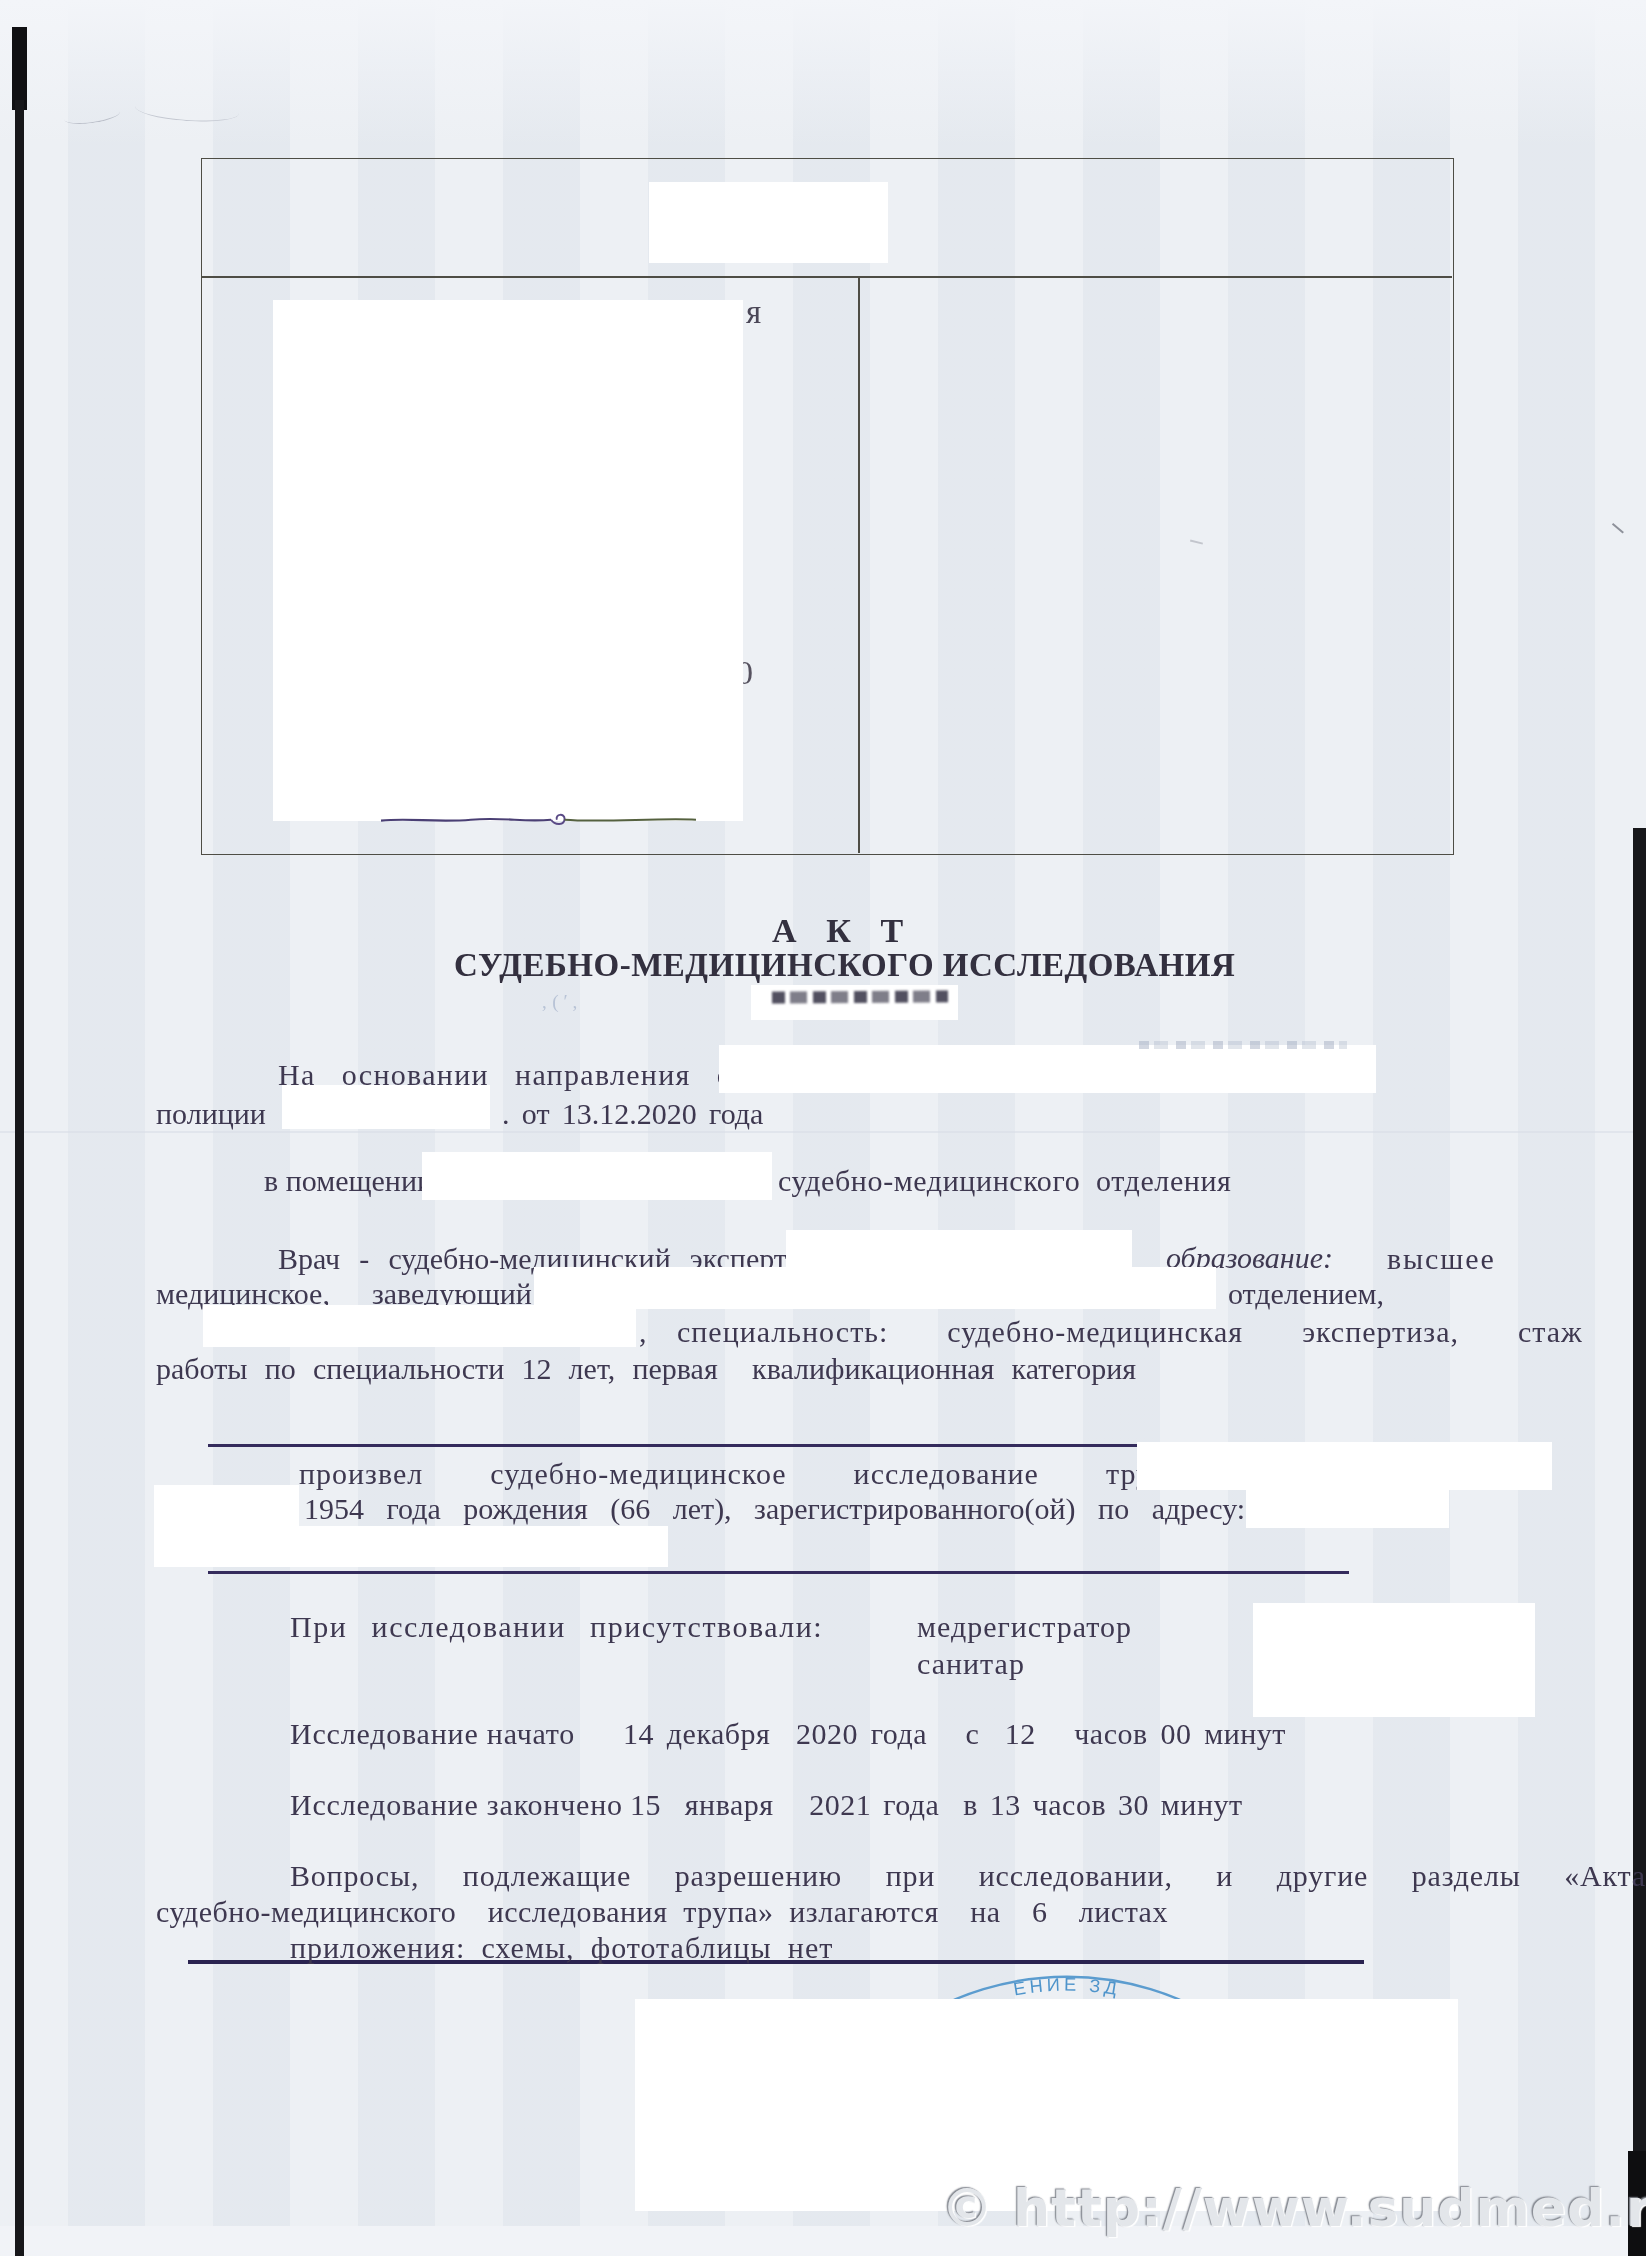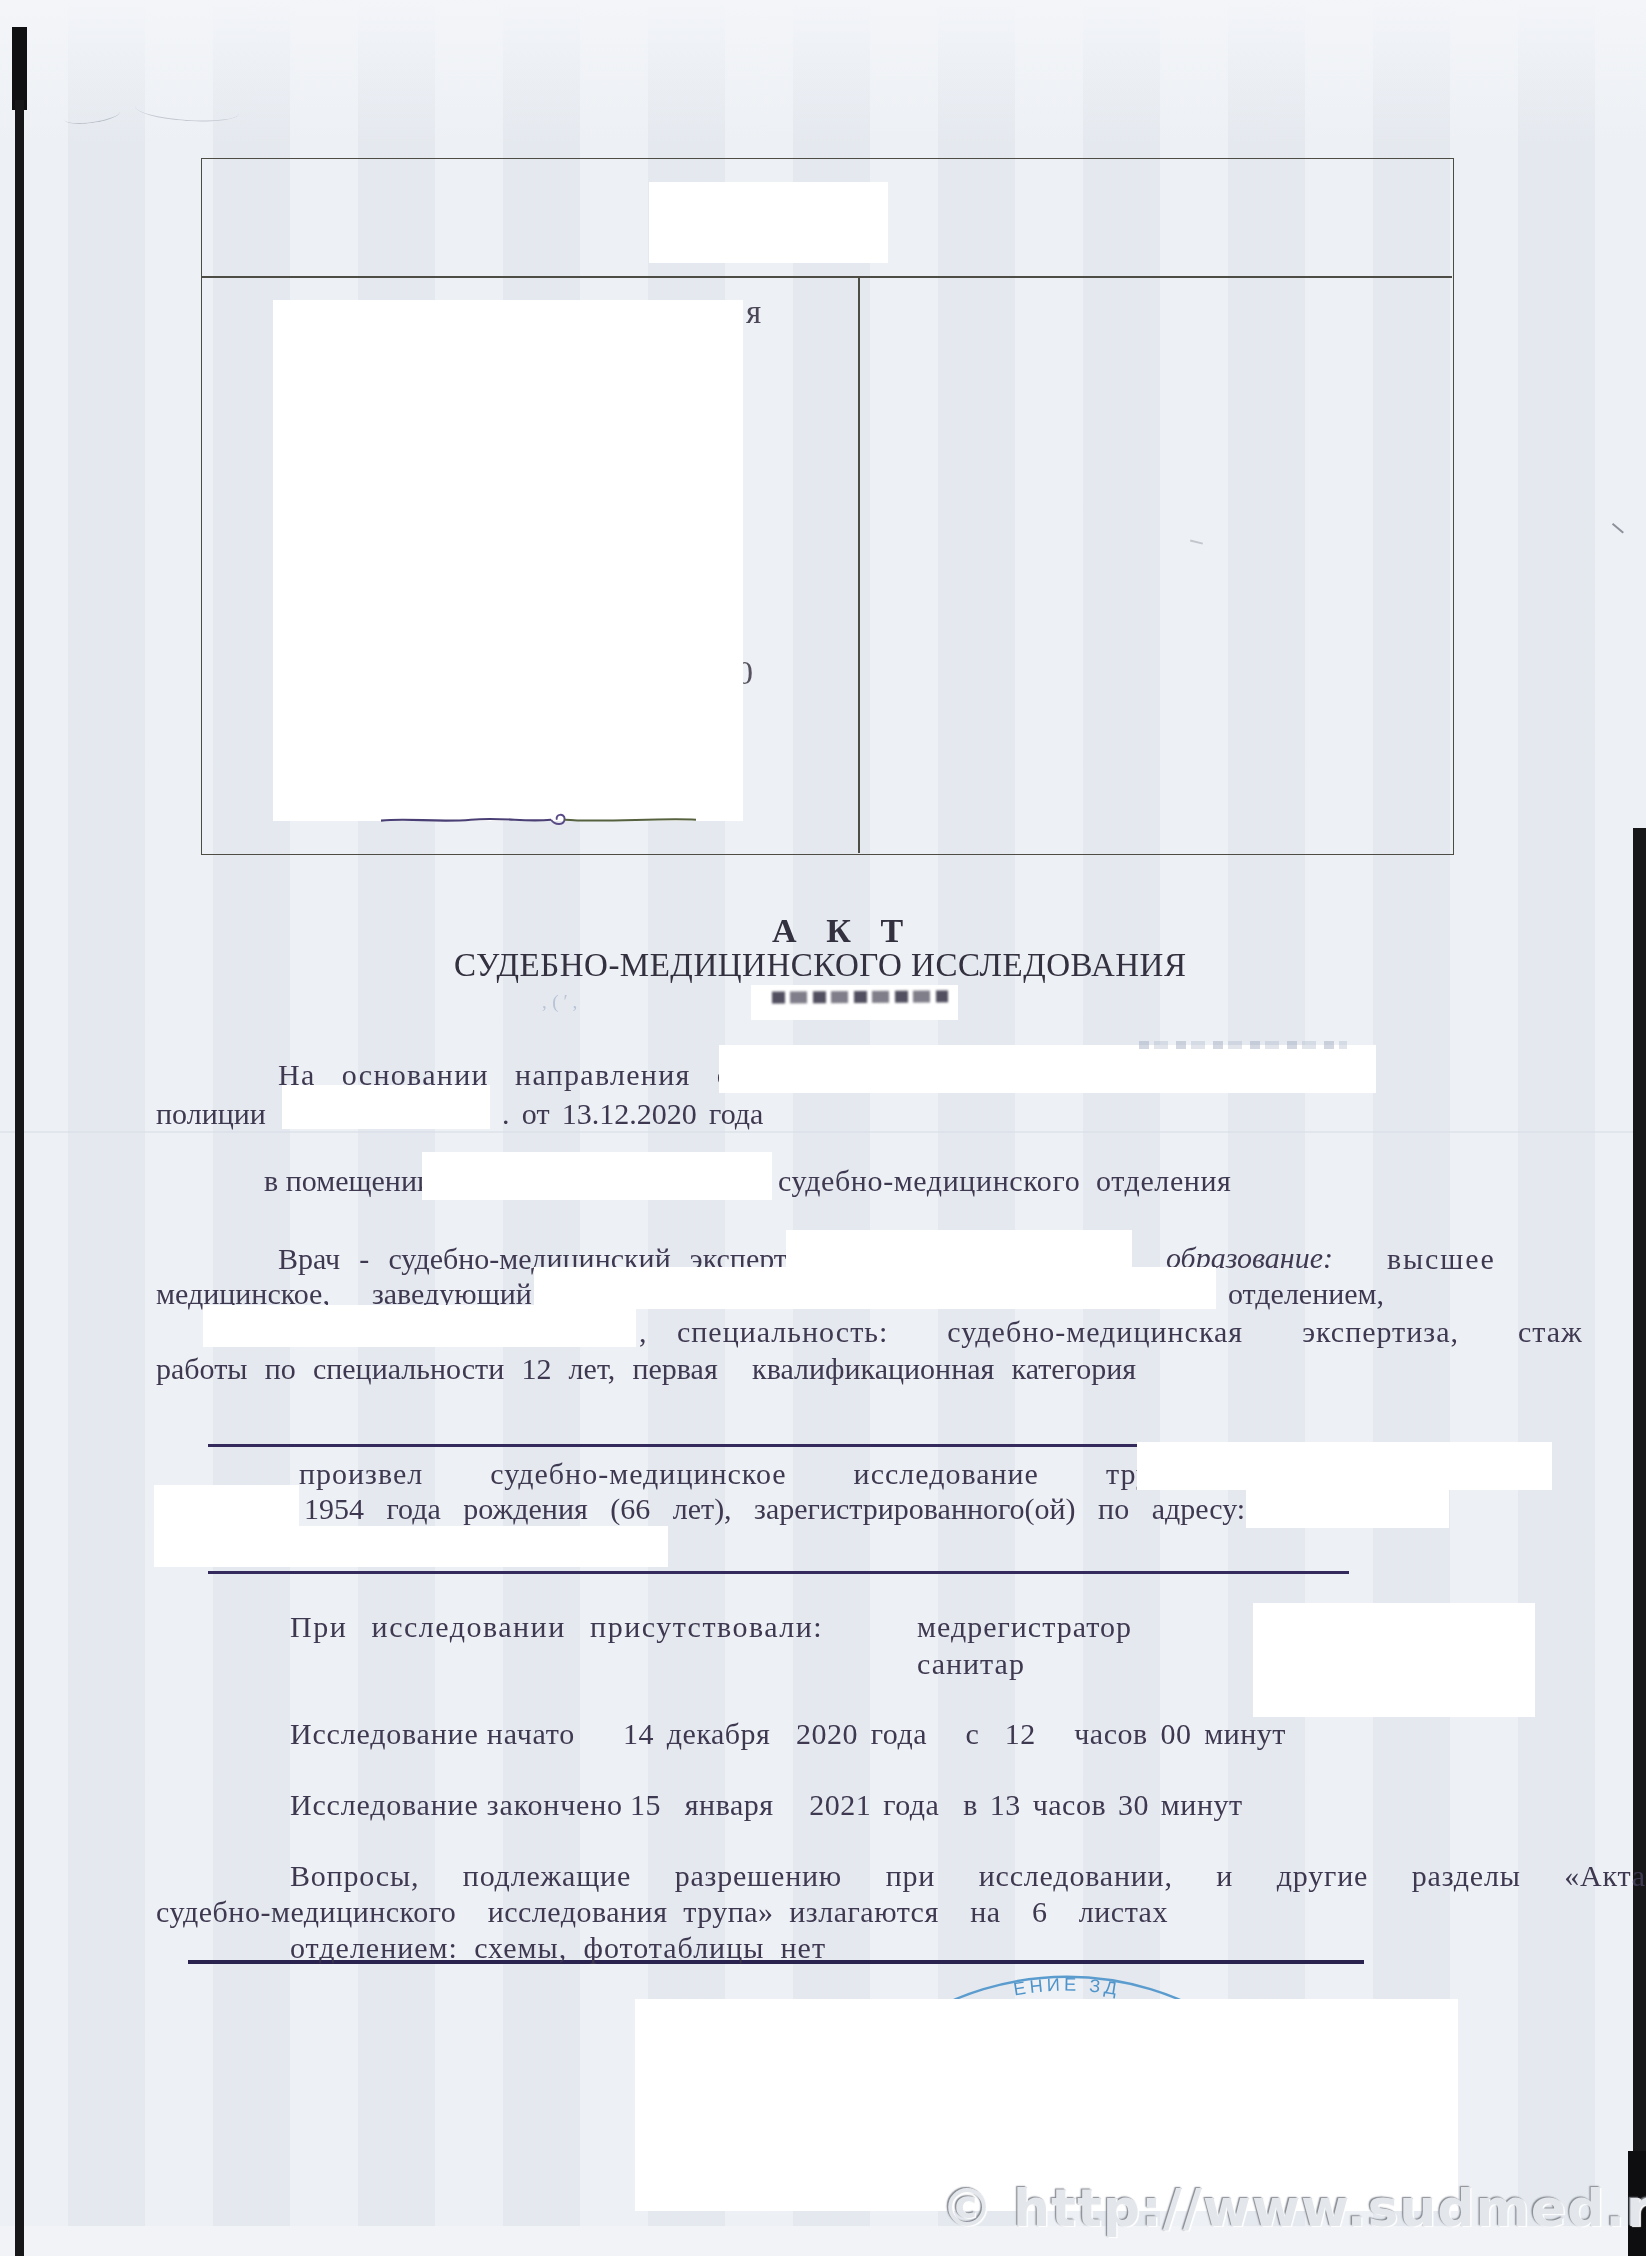--- a/index.html
+++ b/index.html
@@ -33,21 +33,21 @@
   .tbl-border{position:absolute;left:201px;top:158px;width:1251px;height:695px;
     border:1.9px solid #4e4d45;background:transparent;}
   .tbl-line{position:absolute;background:#4e4d45;}
 
   
   .redact{position:absolute;background:#ffffff;z-index:5;}
 
   .t{position:absolute;color:#3e3850;font-size:30px;white-space:pre;z-index:3;line-height:1.15;}
   .small-glyph{font-size:33px;color:#4b4757;}
   .title1{font-weight:bold;font-size:34px;letter-spacing:10.6px;color:#33303f;}
-  .title2{font-weight:normal;font-size:33px;letter-spacing:0.5px;color:#33303f;}
+  .title2{font-weight:bold;font-size:33px;letter-spacing:0.5px;color:#33303f;}
   .ital{font-style:italic;}
 
   .rule{position:absolute;background:#342b5c;z-index:2;}
 
   .smudge{position:absolute;height:11.6px;z-index:7;
     background:repeating-linear-gradient(90deg, rgba(73,71,88,.95) 0 12.6px, rgba(73,71,88,0) 12.6px 18.3px, rgba(73,71,88,.7) 18.3px 35px, rgba(73,71,88,0) 35px 41px);
     filter:blur(1px);transform:rotate(-.4deg);}
   .smudge-faint{position:absolute;height:7.7px;z-index:6;opacity:.55;
     background:repeating-linear-gradient(90deg, rgba(165,175,195,.9) 0 9.7px, rgba(165,175,195,0) 9.7px 15.4px, rgba(165,175,195,.6) 15.4px 29px, rgba(165,175,195,0) 29px 37px);
     filter:blur(0.6px);}
@@ -147,21 +147,21 @@
   <div class="redact" style="left:1253px;top:1603px;width:282px;height:114px;"></div>
 
   <div class="t" style="left:290px;top:1717px;letter-spacing:0.8px;text-align:right;">Исследование начато</div>
   <div class="t" style="left:623px;top:1717px;word-spacing:4.8px;letter-spacing:0.5px;">14 декабря  2020 года   с  12   часов 00 минут</div>
 
   <div class="t" style="left:290px;top:1788px;letter-spacing:0.8px;">Исследование закончено</div>
   <div class="t" style="left:630px;top:1788px;word-spacing:3.9px;letter-spacing:0.5px;">15  января   2021 года  в 13 часов 30 минут</div>
 
   <div class="t" style="left:290px;top:1859px;word-spacing:13.5px;letter-spacing:0.8px;">Вопросы,  подлежащие  разрешению  при  исследовании,  и  другие  разделы  «Акта</div>
   <div class="t" style="left:156px;top:1895px;word-spacing:7.7px;letter-spacing:0.5px;">судебно-медицинского  исследования трупа» излагаются  на  6  листах</div>
-  <div class="t" style="left:290px;top:1931px;word-spacing:7.7px;letter-spacing:1px;">отделением: схемы, фототаблицы нет</div>
+  <div class="t" style="left:290px;top:1931px;word-spacing:7.7px;letter-spacing:1px;">приложения: схемы, фототаблицы нет</div>
 
   <div class="rule" style="left:188px;top:1960px;width:1176px;height:3.9px;background:#2a2350;"></div>
 
   <svg class="stamp-svg" style="left:903px;top:1966px;" width="328" height="44" viewBox="0 0 340 46">
     <defs>
       <path id="stamp-text-arc" d="M20,66 A300,300 0 0 1 320,66"></path>
     </defs>
     <path d="M6,60 A300,300 0 0 1 334,60" stroke="#5b9ccf" stroke-width="2.5" fill="none"></path>
     <path d="M40,74 A300,300 0 0 1 300,74" stroke="#6aa5d6" stroke-width="2" fill="none"></path>
     <text font-family="Liberation Sans, sans-serif" font-size="19" fill="#4e94cb" letter-spacing="4">

